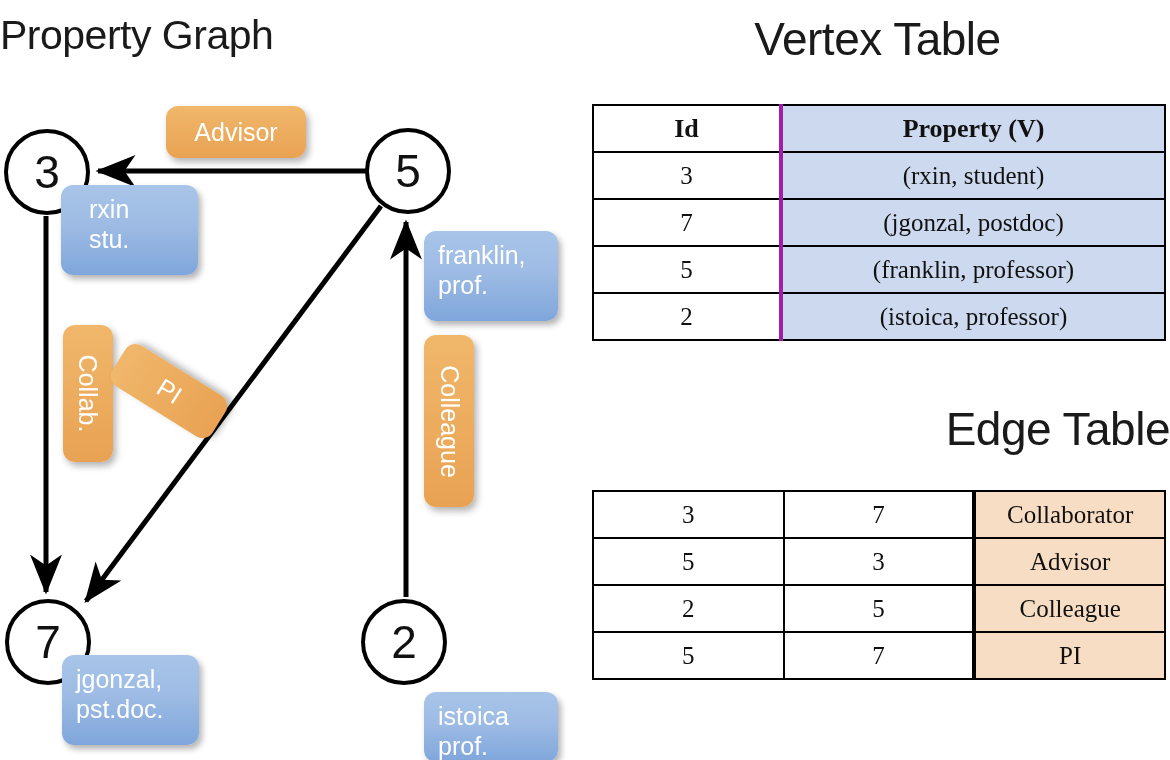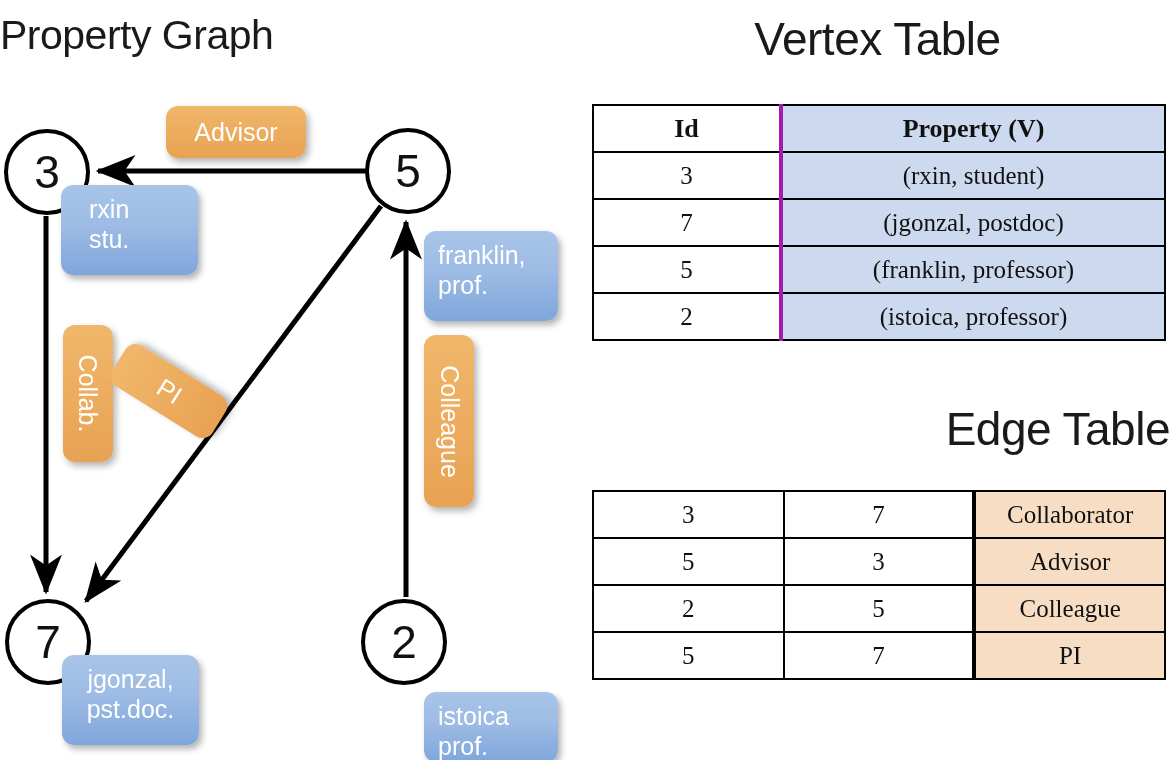--- a/index.html
+++ b/index.html
@@ -176,21 +176,21 @@
   <div class="vbox" style="left:61px; top:185px; width:137px; height:90px;padding-left:28px;">
     <div>rxin</div>
     <div>stu.</div>
   </div>
 
   <div class="vbox" style="left:424px; top:190px; width:134px; height:90px;margin-top:41px;">
     <div>franklin,</div>
     <div>prof.</div>
   </div>
 
-  <div class="vbox" style="left:62px; top:655px; width:137px; height:90px;text-align:center;">
+  <div class="vbox" style="left:62px; top:655px; width:137px; height:90px;">
     <div>jgonzal,</div>
     <div>pst.doc.</div>
   </div>
 
   <div class="vbox" style="left:424px; top:655px; width:134px; height:70px;margin-top:37px;">
     <div>istoica</div>
     <div>prof.</div>
   </div>
 
   <div class="ebox" style="left:166px; top:106px; width:140px; height:52px;">

